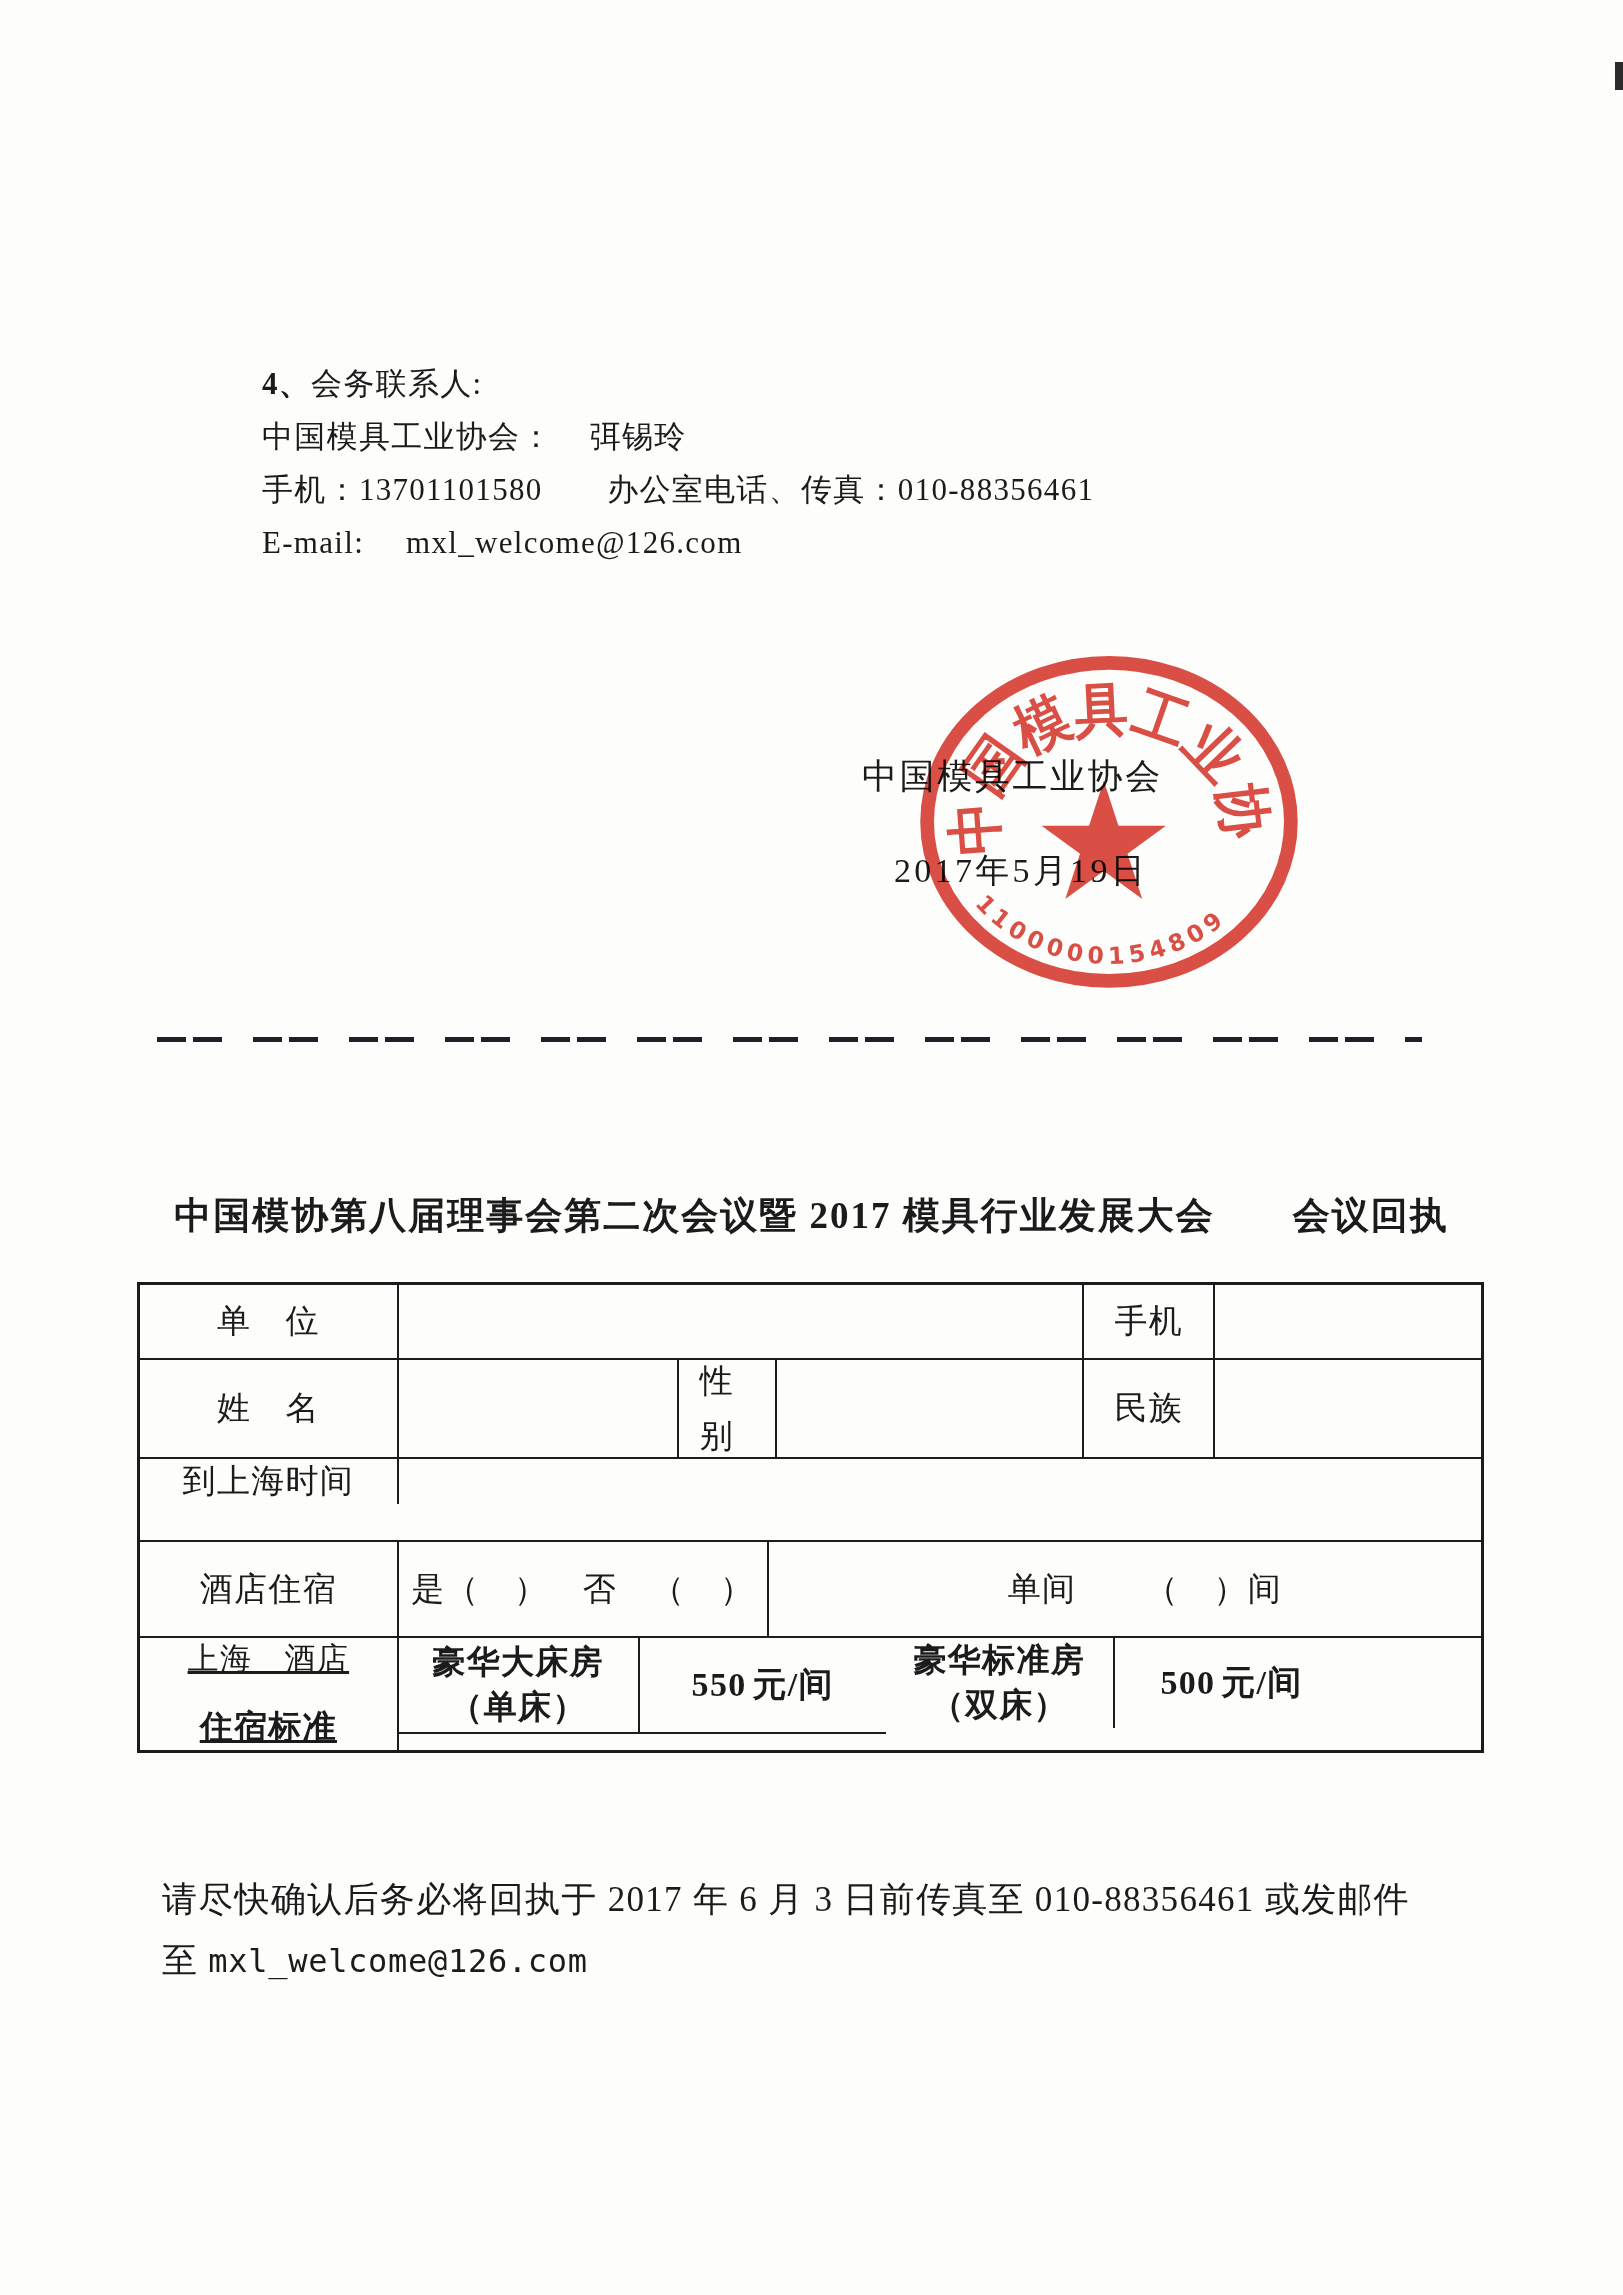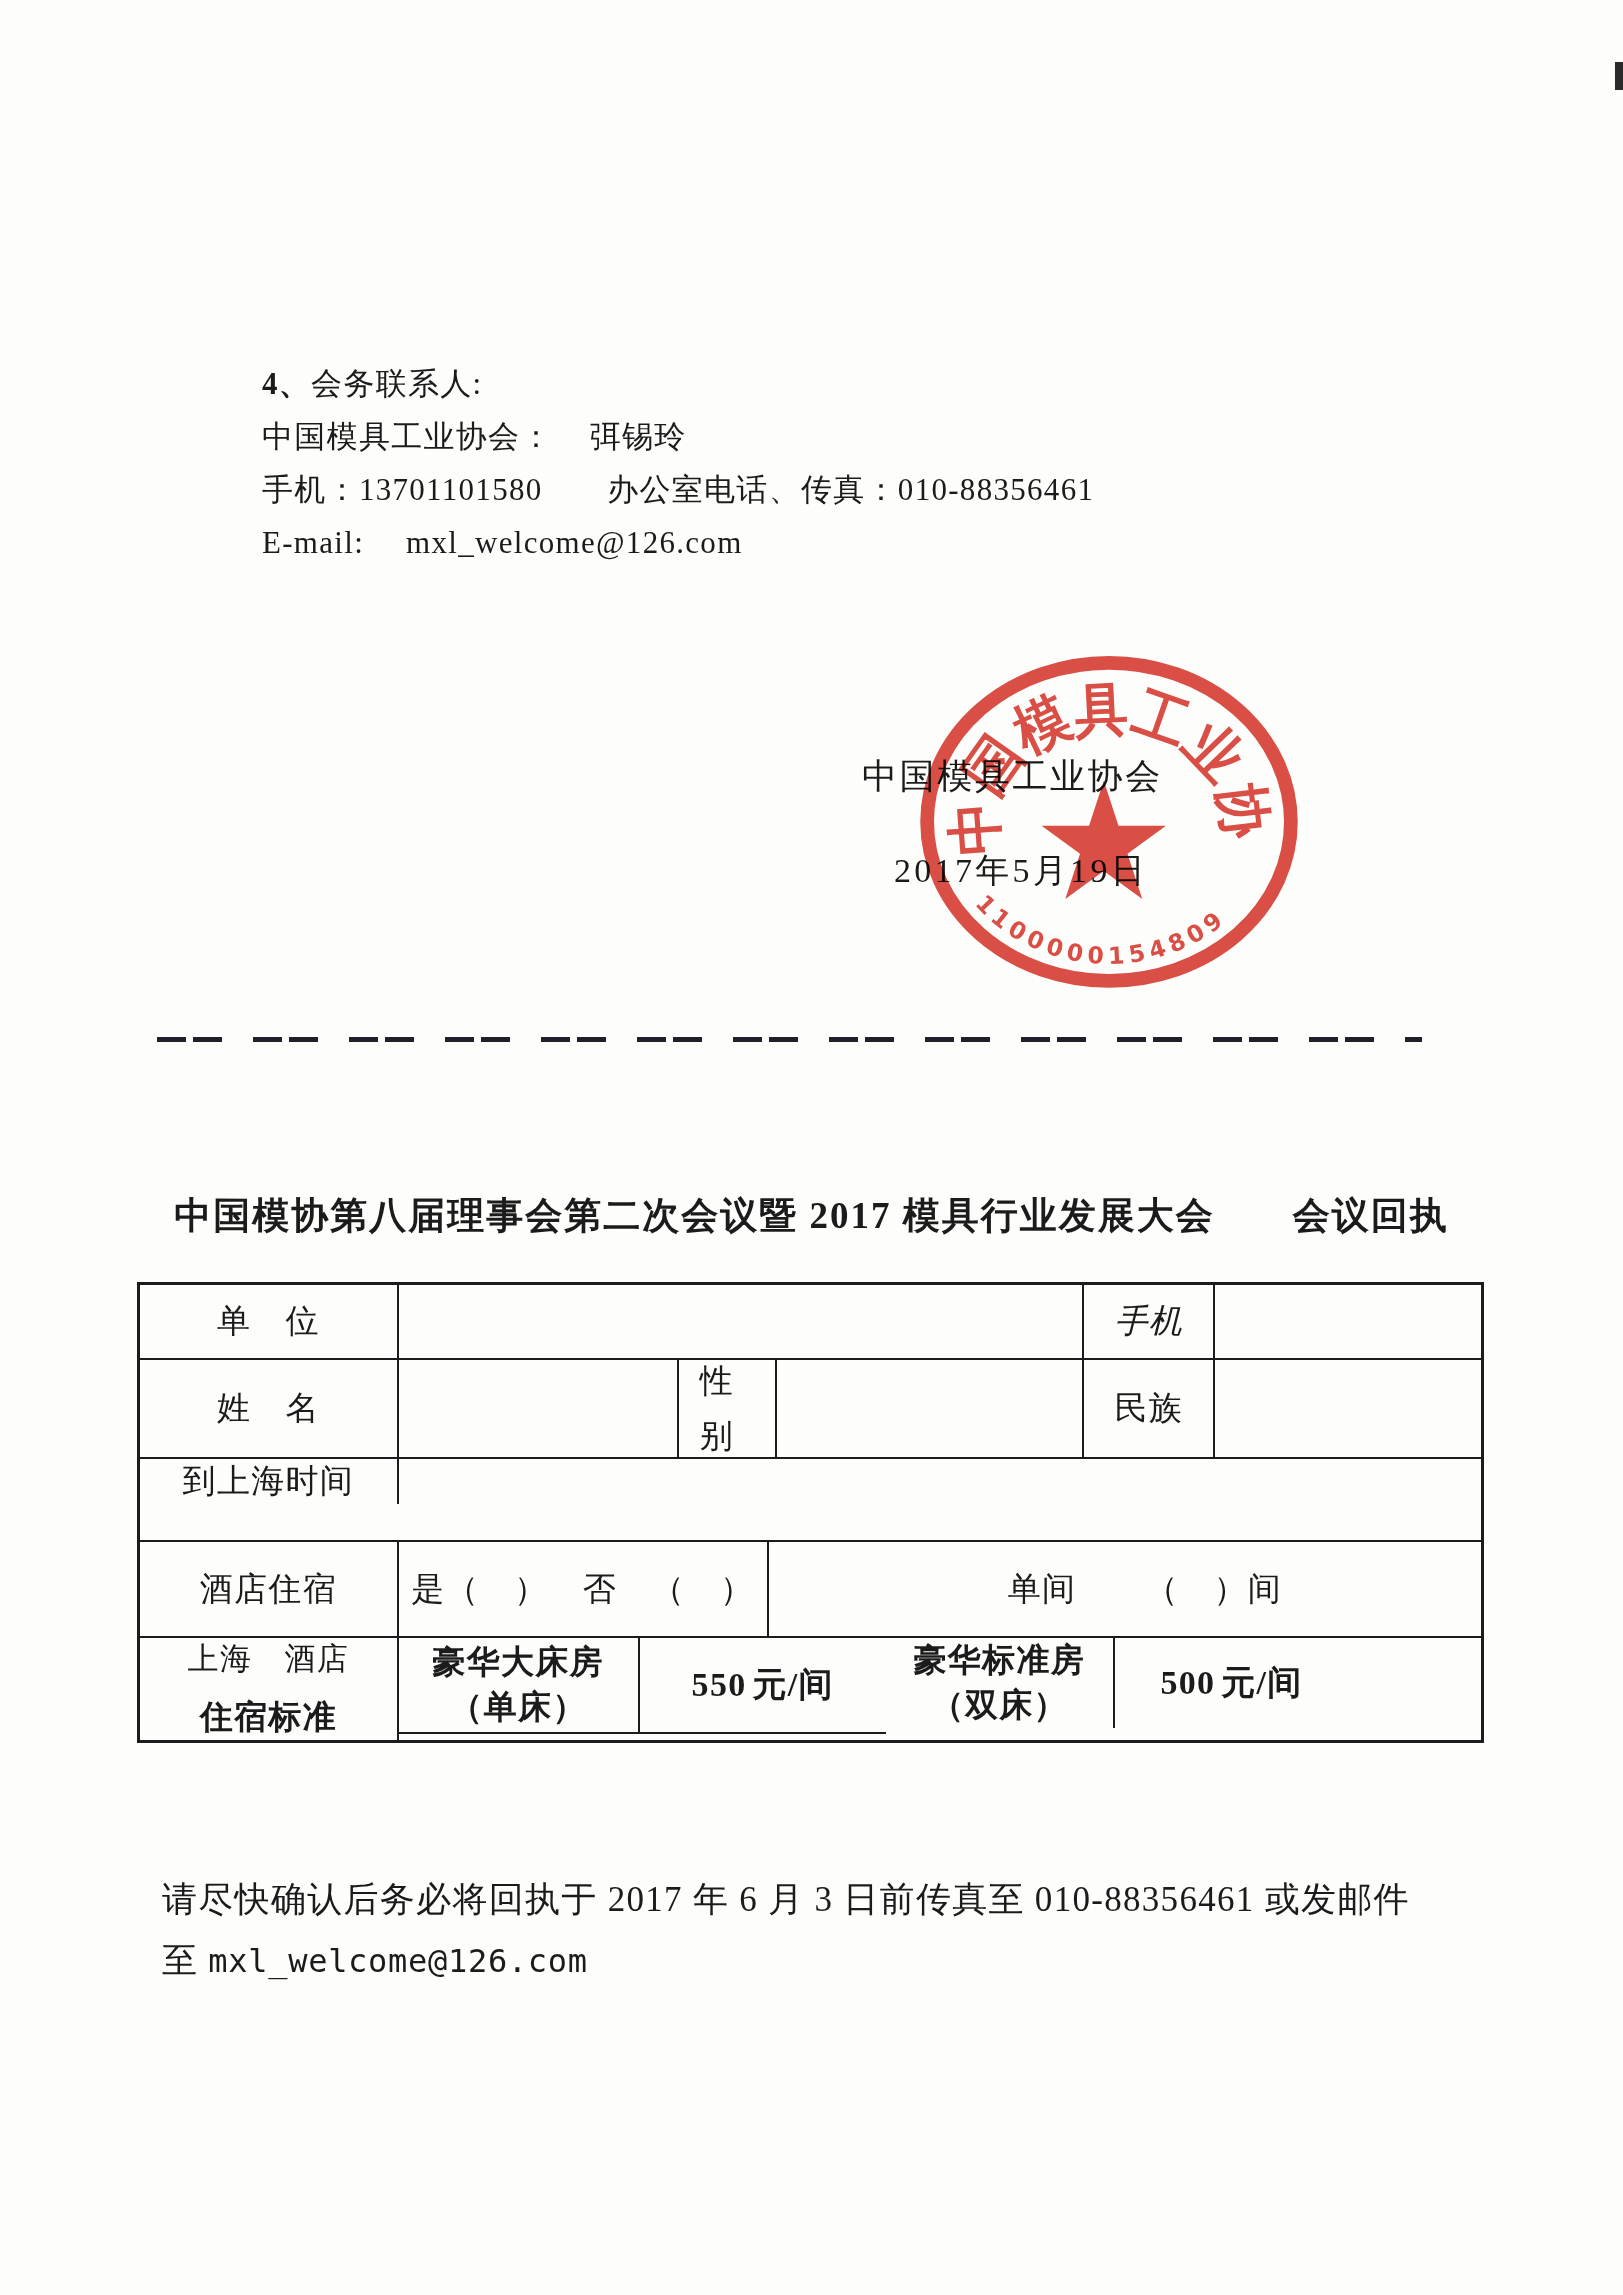--- a/index.html
+++ b/index.html
@@ -82,40 +82,40 @@
     display:flex; align-items:center; justify-content:center;
     text-align:center;
   }
   .cell.end { border-right:none;padding-left:40px; }
   .r1 { height:73px; }
   .r2 { height:97px; }
   .r3 { height:81px;flex-direction:column; }
   .r4 { height:94px; }
   .w-label  { width:19.29%; }
   .r1 .c2   { width:51.12%; }
-  .r1 .c3   { width:9.77%;font-style:italic; }
+  .r1 .c3   { width:9.77%; }
   .r1 .c4   { flex:1; }
   .r2 .c2   { width:20.94%; }
   .r2 .c3   { width:7.29%;padding-left:8px; }
   .r2 .c4   { width:22.89%; }
   .r2 .c5   { width:9.77%; }
   .r2 .c6   { flex:1; }
   .r3 .c2   { width:21.14%; }
   .r3 .c3   { width:30.52%; }
   .r3 .c4   { flex:1; }
   .r4 .c2   { width:27.60%; }
   .r4 .c3   { width:26.48%; }
   .r4 .c4   { flex:1; }
   .gender-cell { word-break:break-all; line-height:1.65; padding:0 29px; }
   .merge-left {
     width:19.29%; box-sizing:border-box;
     border-right:2px solid #1c1c1c;
     display:flex; flex-direction:column;
     align-items:center; justify-content:center;
-    gap:15px; text-align:center; font-size:31px;
+    gap:25px; text-align:center; font-size:31px;text-decoration:underline;
   }
   .merge-left .std { font-weight:bold; font-size:33px; }
   .merge-right { flex:1; display:flex; flex-direction:row;text-align:center; }
   .sub-row { display:flex; align-items:stretch; }
   .sub-row.top { height:94px; border-bottom:2.6px solid #1c1c1c; }
   .sub-row.bottom { height:90px; }
   .room-cell {
     width:49.44%; box-sizing:border-box;
     border-right:2px solid #1c1c1c;
     display:flex; align-items:center; justify-content:center;

